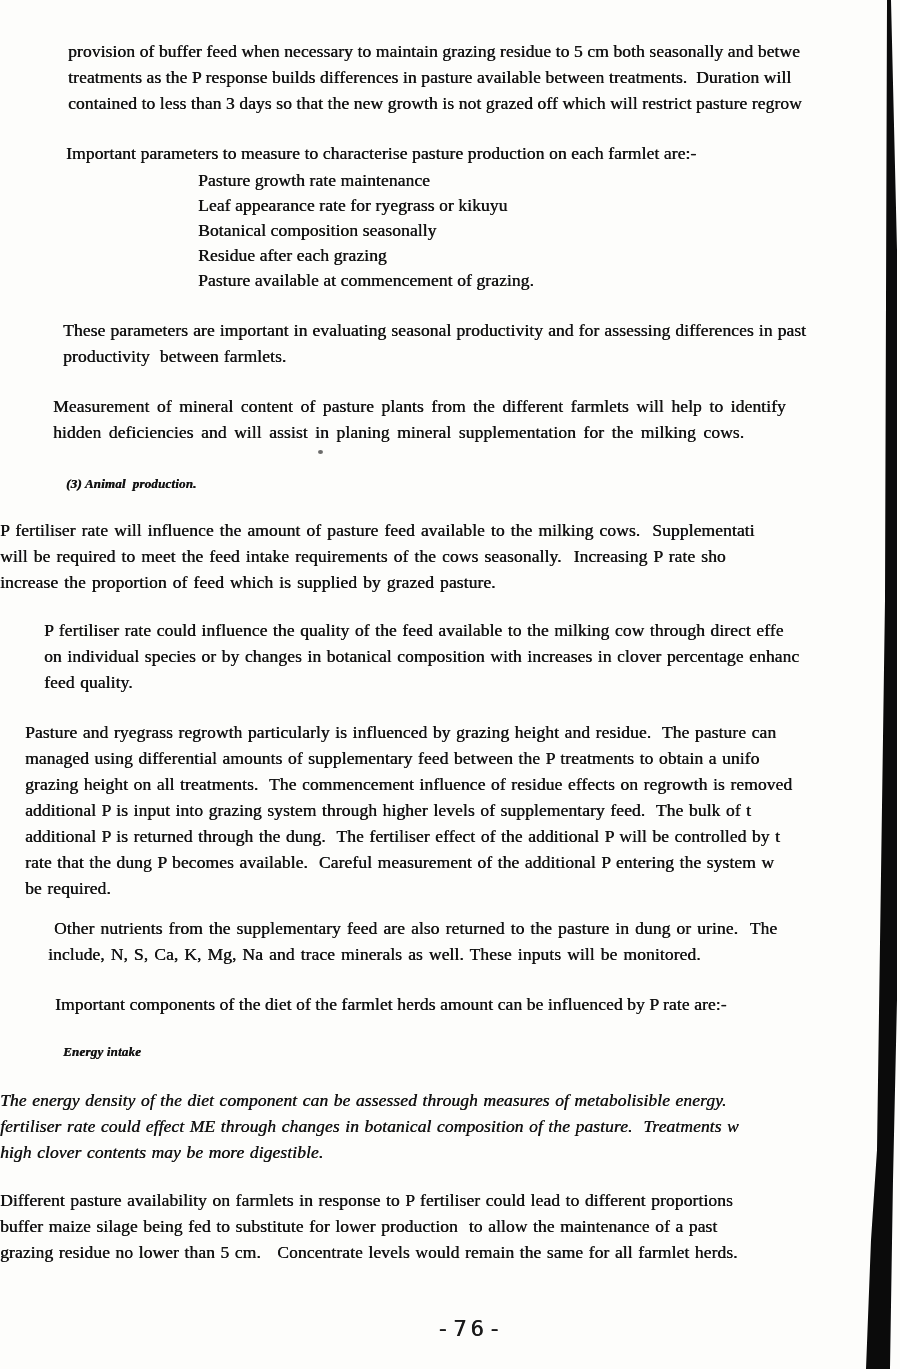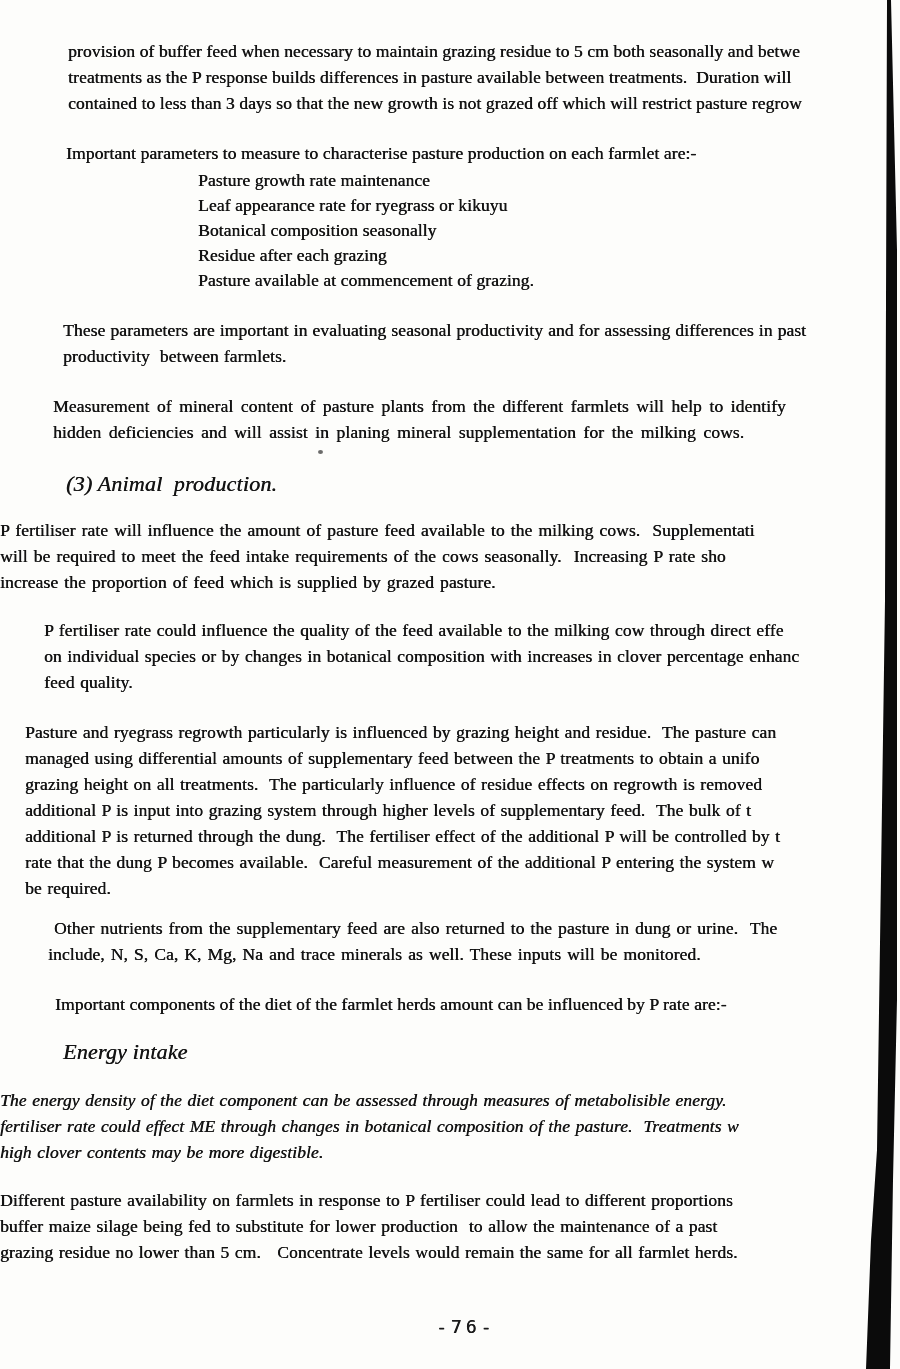--- a/index.html
+++ b/index.html
@@ -14,21 +14,21 @@
   }
   
   #doc{
     position:absolute;top:38px;left:0;width:892px;
     color:#141414;
     font-size:17.5px;
     text-shadow:0.4px 0 0 currentColor;
   }
   .block{margin-top:24px;}
   .line{line-height:26px;white-space:pre;letter-spacing:0.1px;}
-  .heading .line{font-weight:normal;font-style:italic;font-size:22px;letter-spacing:0.2px;}
+  .heading .line{font-weight:bold;font-style:italic;font-size:13px;letter-spacing:0.2px;}
   .list .line{line-height:25px;}
 
   
   [data-name="block-intro"]{padding-left:68px;margin-top:0;}
   [data-name="block-parameters-intro"]{padding-left:66px;}
   [data-name="block-measurement-list"]{padding-left:198px;margin-top:2px;}
   [data-name="block-parameters-importance"]{padding-left:63px;word-spacing:0.5px;}
   [data-name="block-mineral-content"]{padding-left:53px;word-spacing:3px;}
   [data-name="block-animal-production-heading"]{padding-left:66px;margin-top:26px;}
   [data-name="block-feed-amount"]{margin-top:20px;word-spacing:1.5px;}
@@ -42,21 +42,21 @@
 
   
   .edge-band{
     position:absolute;top:0;left:0;width:900px;height:1369px;
     background:#0b0b0b;z-index:5;
     clip-path:polygon(887px 0px,891px 0px,897px 250px,897px 1000px,893px 1180px,890px 1369px,866px 1369px,871px 1240px,877px 1150px,885px 600px,886px 300px);
   }
   .pagenum{
     position:absolute;top:1316px;left:436px;
     font-family:"DejaVu Sans Mono", monospace;
-    font-size:18px;letter-spacing:4px;color:#1a1a1a;
+    font-size:22px;letter-spacing:4px;color:#1a1a1a;
     text-shadow:0.4px 0 0 currentColor;
   }
   .speck{
     position:absolute;left:318px;top:450px;width:5px;height:4px;
     background:#3a3a3a;border-radius:50%;opacity:0.75;
   }
 </style>
 </head>
 <body>
 
@@ -94,21 +94,21 @@
         <div class="line" data-name="text-line">increase the proportion of feed which is supplied by grazed pasture.</div>
       </div>
       <div class="block paragraph" data-name="block-feed-quality">
         <div class="line" data-name="text-line">P fertiliser rate could influence the quality of the feed available to the milking cow through direct effe</div>
         <div class="line" data-name="text-line">on individual species or by changes in botanical composition with increases in clover percentage enhanc</div>
         <div class="line" data-name="text-line">feed quality.</div>
       </div>
       <div class="block paragraph" data-name="block-regrowth-management">
         <div class="line" data-name="text-line">Pasture and ryegrass regrowth particularly is influenced by grazing height and residue.  The pasture can</div>
         <div class="line" data-name="text-line">managed using differential amounts of supplementary feed between the P treatments to obtain a unifo</div>
-        <div class="line" data-name="text-line">grazing height on all treatments.  The particularly influence of residue effects on regrowth is removed</div>
+        <div class="line" data-name="text-line">grazing height on all treatments.  The commencement influence of residue effects on regrowth is removed</div>
         <div class="line" data-name="text-line">additional P is input into grazing system through higher levels of supplementary feed.  The bulk of t</div>
         <div class="line" data-name="text-line">additional P is returned through the dung.  The fertiliser effect of the additional P will be controlled by t</div>
         <div class="line" data-name="text-line">rate that the dung P becomes available.  Careful measurement of the additional P entering the system w</div>
         <div class="line" data-name="text-line">be required.</div>
       </div>
       <div class="block paragraph" data-name="block-other-nutrients">
         <div class="line" data-name="text-line"> Other nutrients from the supplementary feed are also returned to the pasture in dung or urine.  The</div>
         <div class="line" data-name="text-line">include, N, S, Ca, K, Mg, Na and trace minerals as well. These inputs will be monitored.</div>
       </div>
       <div class="block paragraph" data-name="block-diet-components">

